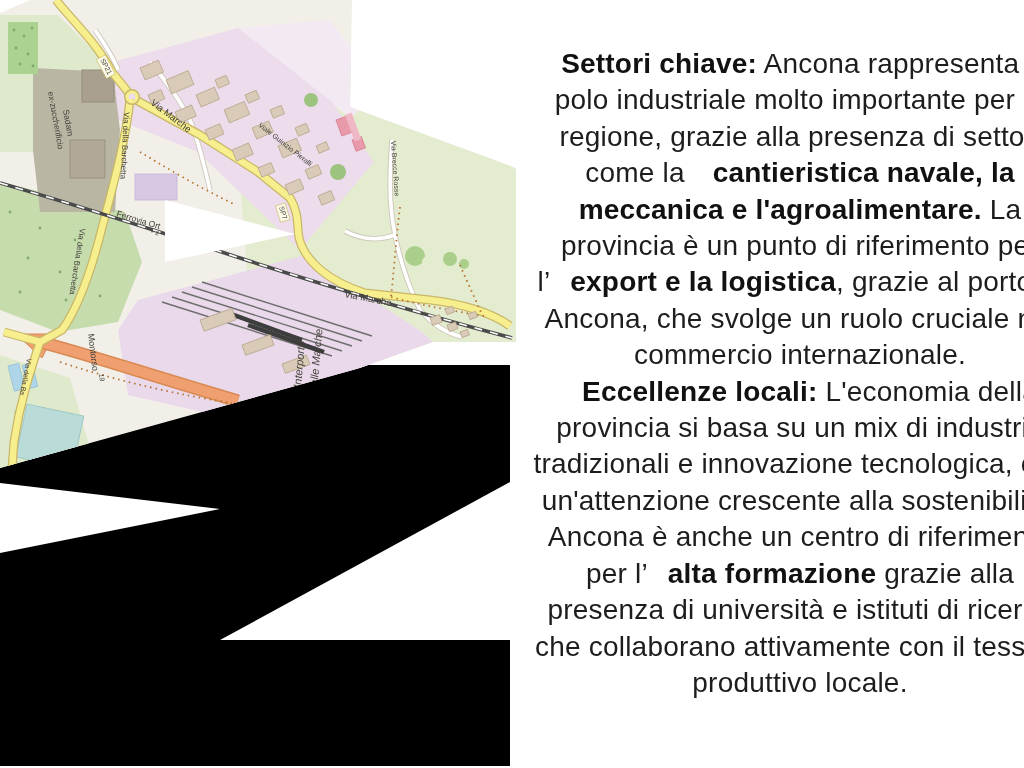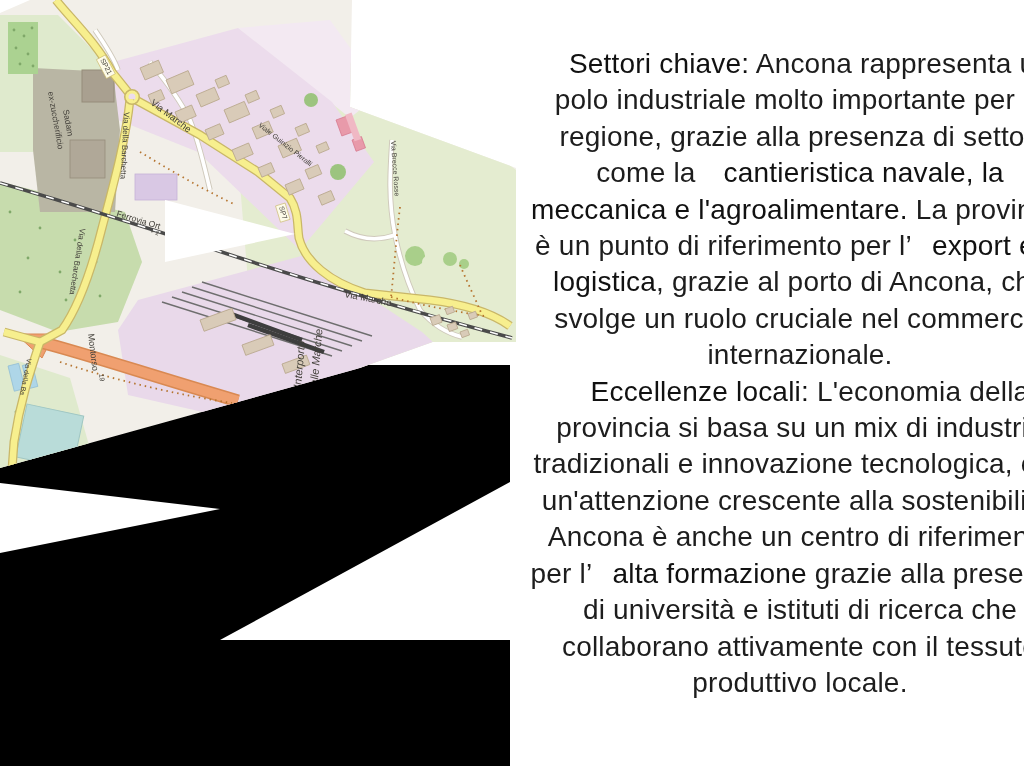--- a/index.html
+++ b/index.html
@@ -7,21 +7,21 @@
     width:1024px;height:768px;overflow:hidden;position:relative;
     background:#ffffff;font-family:"Liberation Sans",sans-serif;
   }
   #stage{position:absolute;left:0;top:0;width:1024px;height:768px;}
   #art{position:absolute;left:0;top:0;}
   #body-text{
     position:absolute;left:527px;top:18px;width:546px;
     text-align:center;color:#1d1d1d;
     font-size:28px;line-height:36.4px;letter-spacing:.2px;
   }
-  #body-text b{font-weight:400;color:#111;margin-left:20px;}
+  #body-text b{font-weight:700;color:#111;margin-left:20px;}
   .maplabel{fill:#43403a;}
 </style>
 </head>
 <body>
 
 <div id="stage">
   <svg id="art" width="1024" height="768" viewBox="0 0 1024 768">
     <defs>
       <clipPath id="mapClip">
         <polygon points="30,0 352,0 350,107 516,168 516,342 433,342 360,368 0,468 0,13"></polygon>

